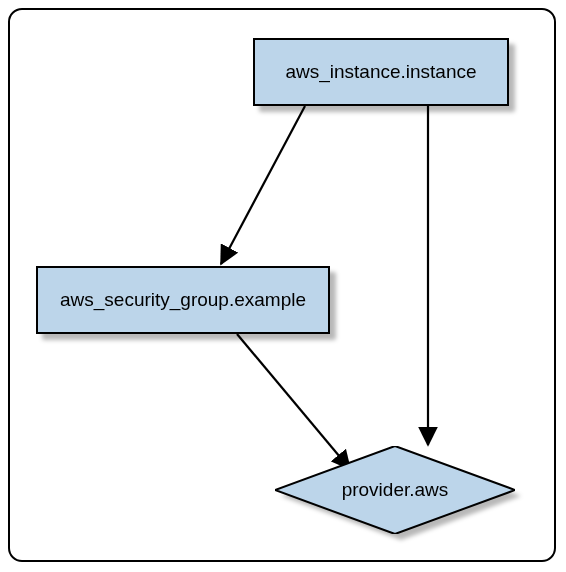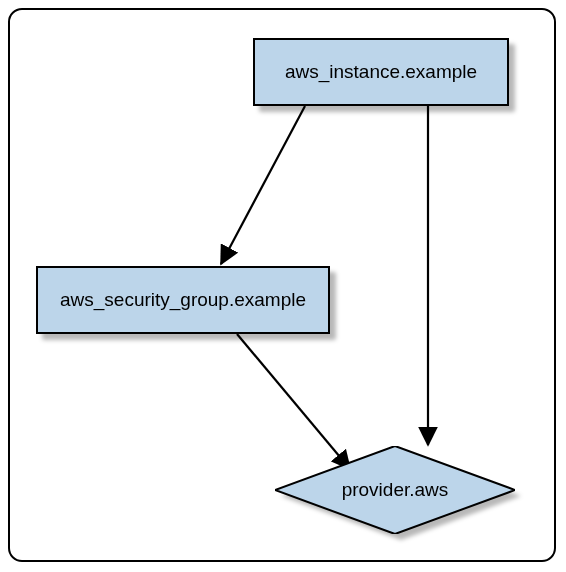--- a/index.html
+++ b/index.html
@@ -72,21 +72,21 @@
       <marker id="arrowhead" viewBox="0 0 12 12" refX="11" refY="6" markerWidth="9" markerHeight="9" orient="auto-start-reverse">
         <path d="M 0 0 L 12 6 L 0 12 z" fill="#000"></path>
       </marker>
     </defs>
     <path d="M 295 96 L 211 254" stroke="#000" stroke-width="2.2" fill="none" marker-end="url(#arrowhead)"></path>
     <path d="M 418 96 L 418 435" stroke="#000" stroke-width="2.2" fill="none" marker-end="url(#arrowhead)"></path>
     <path d="M 227 324 L 340 459" stroke="#000" stroke-width="2.2" fill="none" marker-end="url(#arrowhead)"></path>
   </svg>
 
   <div class="node-rect" style="left:243px; top:28px; width:256px; height:68px; background:#bcd5ea;">
-    <span class="node-label">aws_instance.example</span>
+    <span class="node-label">aws_instance.instance</span>
   </div>
 
   <div class="node-rect" style="left:26px; top:256px; width:294px; height:68px; background:#bcd5ea;">
     <span class="node-label">aws_security_group.example</span>
   </div>
 
   <svg class="diamond-shadow" style="left:271px; top:442px; width:240px; height:88px;" viewBox="0 0 240 88">
     <polygon points="120,0 240,44 120,88 0,44" fill="rgba(0,0,0,0.28)"></polygon>
   </svg>
 

